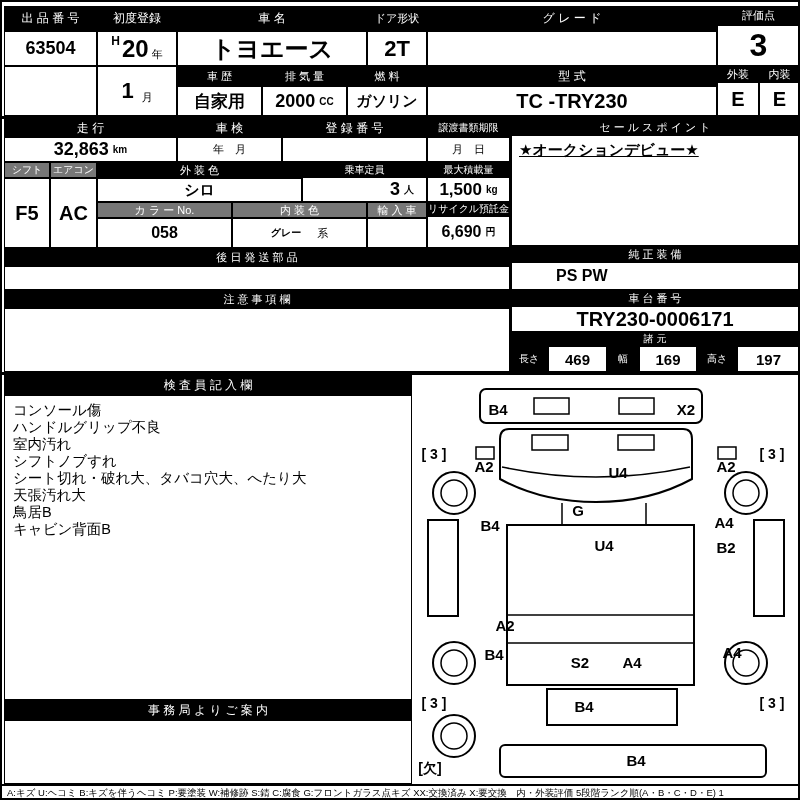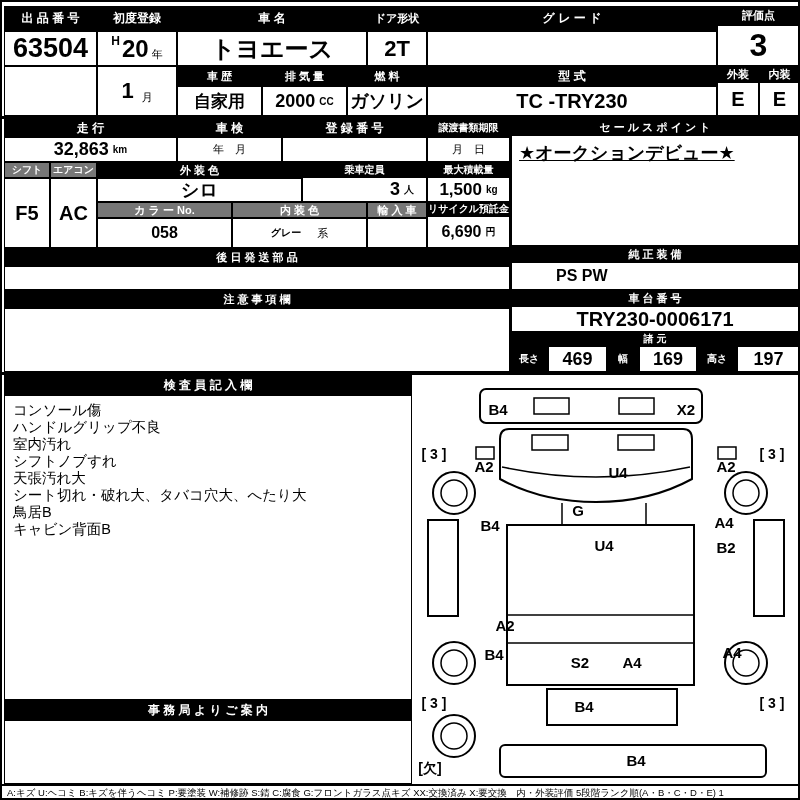--- a/index.html
+++ b/index.html
@@ -1,25 +1,25 @@
 <!DOCTYPE html>
 <html><head>
 <meta charset="utf-8">
 <style>
   * { margin:0; padding:0; box-sizing:border-box; }
   html,body { background:#fff; }
   body { font-family:"Liberation Sans","DejaVu Sans",sans-serif; color:#000; }
   .sheet { position:relative; width:800px; height:800px; background:#fff; border:2px solid #000; overflow:hidden; }
   .cell { position:absolute; border:1px solid #000; background:#fff; display:flex; align-items:center; justify-content:center; overflow:hidden; white-space:nowrap; }
-  .hdr { background:#000; color:#fff; font-size:12px;font-weight:bold; }
+  .hdr { background:#000; color:#fff; font-size:12px; }
   .hdr.gray { background:#777; }
   .b { font-weight:bold; }
   .fs10{font-size:10px} .fs11{font-size:11px} .fs12{font-size:12px} .fs14{font-size:10px}
-  .fs15{font-size:18px} .fs16{font-size:16px} .fs17{font-size:17px} .fs18{font-size:18px}
-  .fs20{font-size:20px} .fs22{font-size:22px} .fs24{font-size:24px} .fs27{font-size:27px} .fs32{font-size:32px}
+  .fs15{font-size:15px} .fs16{font-size:16px} .fs17{font-size:17px} .fs18{font-size:18px}
+  .fs20{font-size:20px} .fs22{font-size:22px} .fs24{font-size:24px} .fs27{font-size:18px} .fs32{font-size:32px}
   .unit { font-size:10px; font-weight:bold; margin-left:4px; }
   .topleft { align-items:flex-start; justify-content:flex-start; padding:5px 8px;text-decoration:underline; }
   .leftpad { justify-content:flex-start; padding-left:45px; }
   .rightpad { justify-content:flex-end; padding-right:12px; }
   .divider { position:absolute; background:#000; }
   .notes-list { position:absolute; border:1px solid #000; background:#fff; padding:6px 8px; font-size:14.5px; line-height:17px; overflow:hidden; }
   .legend { position:absolute; font-size:9.5px; display:flex; align-items:center; padding-left:3px; white-space:nowrap; background:#fff; }
   svg { display:block; }
   svg .shape { fill:none; stroke:#000; stroke-width:2; }
   svg .thin  { fill:none; stroke:#000; stroke-width:1.5; }
@@ -158,22 +158,22 @@
 
   <div class="divider" style="left:0;top:370px;width:798px;height:3px"></div>
   <div class="divider" style="left:507px;top:114px;width:3px;height:259px"></div>
 
   <div class="cell hdr fs12" style="left:2px;top:373px;width:408px;height:20px">検 査 員 記 入 欄</div>
   <div class="notes-list" style="left:2px;top:393px;width:408px;height:305px">
     <div>コンソール傷</div>
     <div>ハンドルグリップ不良</div>
     <div>室内汚れ</div>
     <div>シフトノブすれ</div>
+    <div>シート切れ・破れ大、タバコ穴大、へたり大</div>
     <div>天張汚れ大</div>
-    <div>シート切れ・破れ大、タバコ穴大、へたり大</div>
     <div>鳥居B</div>
     <div>キャビン背面B</div>
   </div>
   <div class="cell hdr fs12" style="left:2px;top:698px;width:408px;height:20px">事 務 局 よ り ご 案 内</div>
   <div class="cell" style="left:2px;top:718px;width:408px;height:64px"></div>
 
   <div class="divider" style="left:409px;top:370px;width:3px;height:412px"></div>
 
   <div class="cell" style="left:410px;top:373px;width:388px;height:409px;border:none">
     <svg viewBox="0 0 388 409" width="388" height="409">

